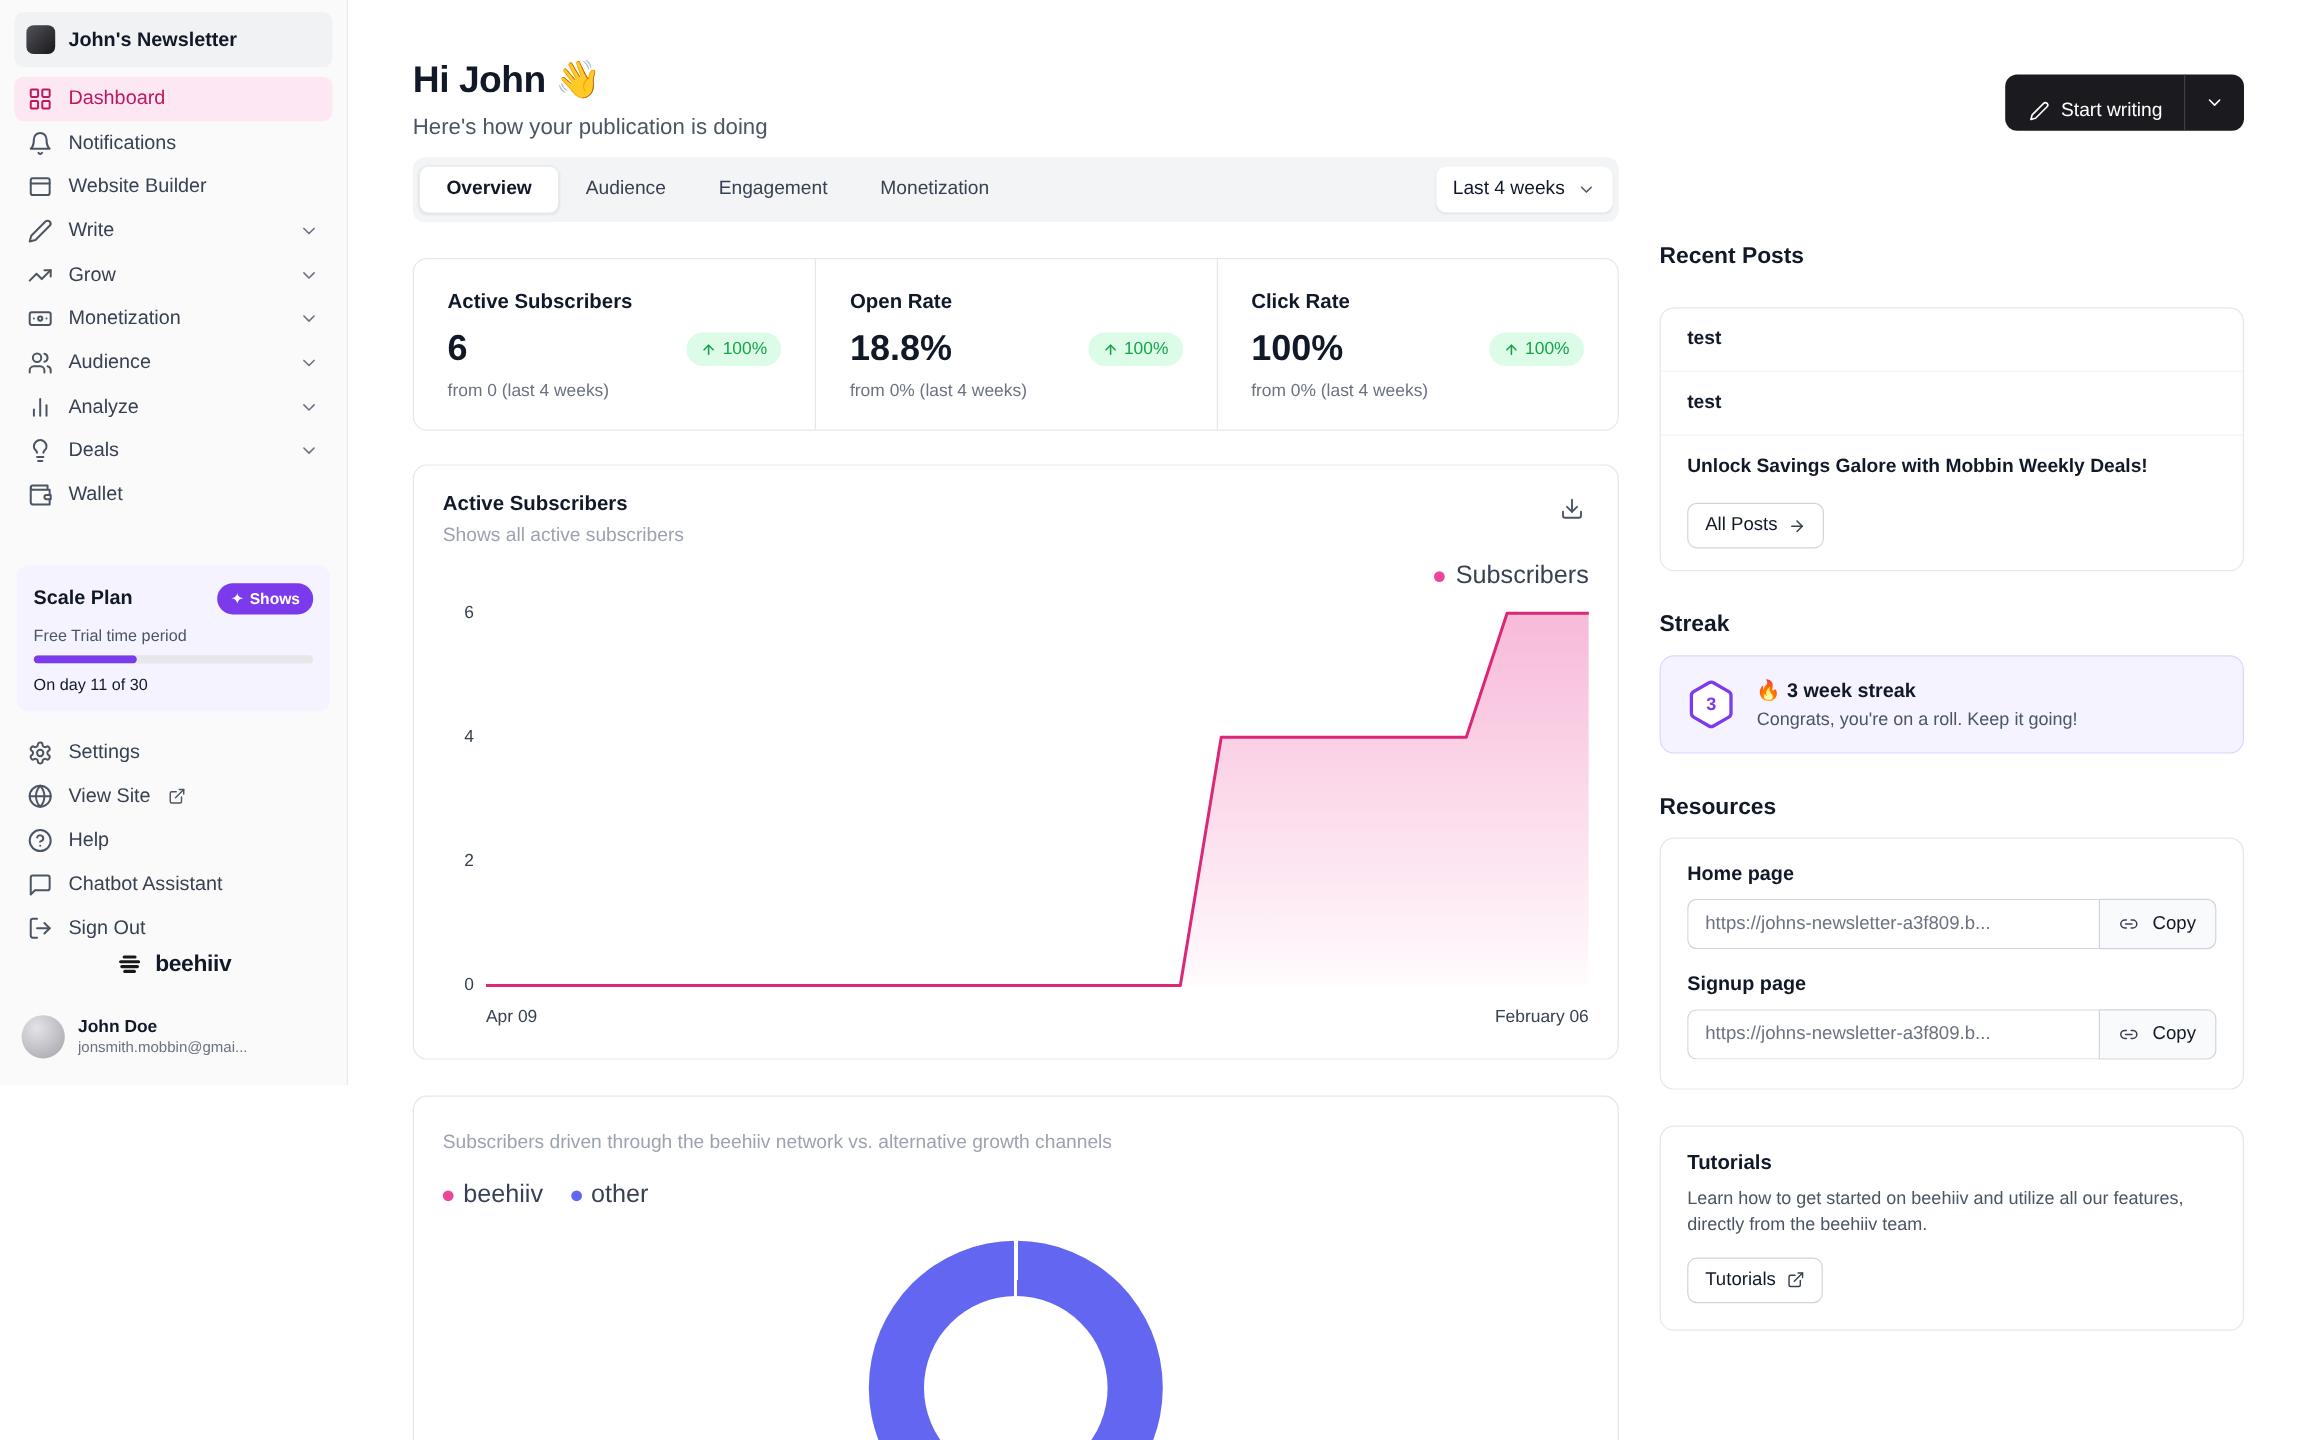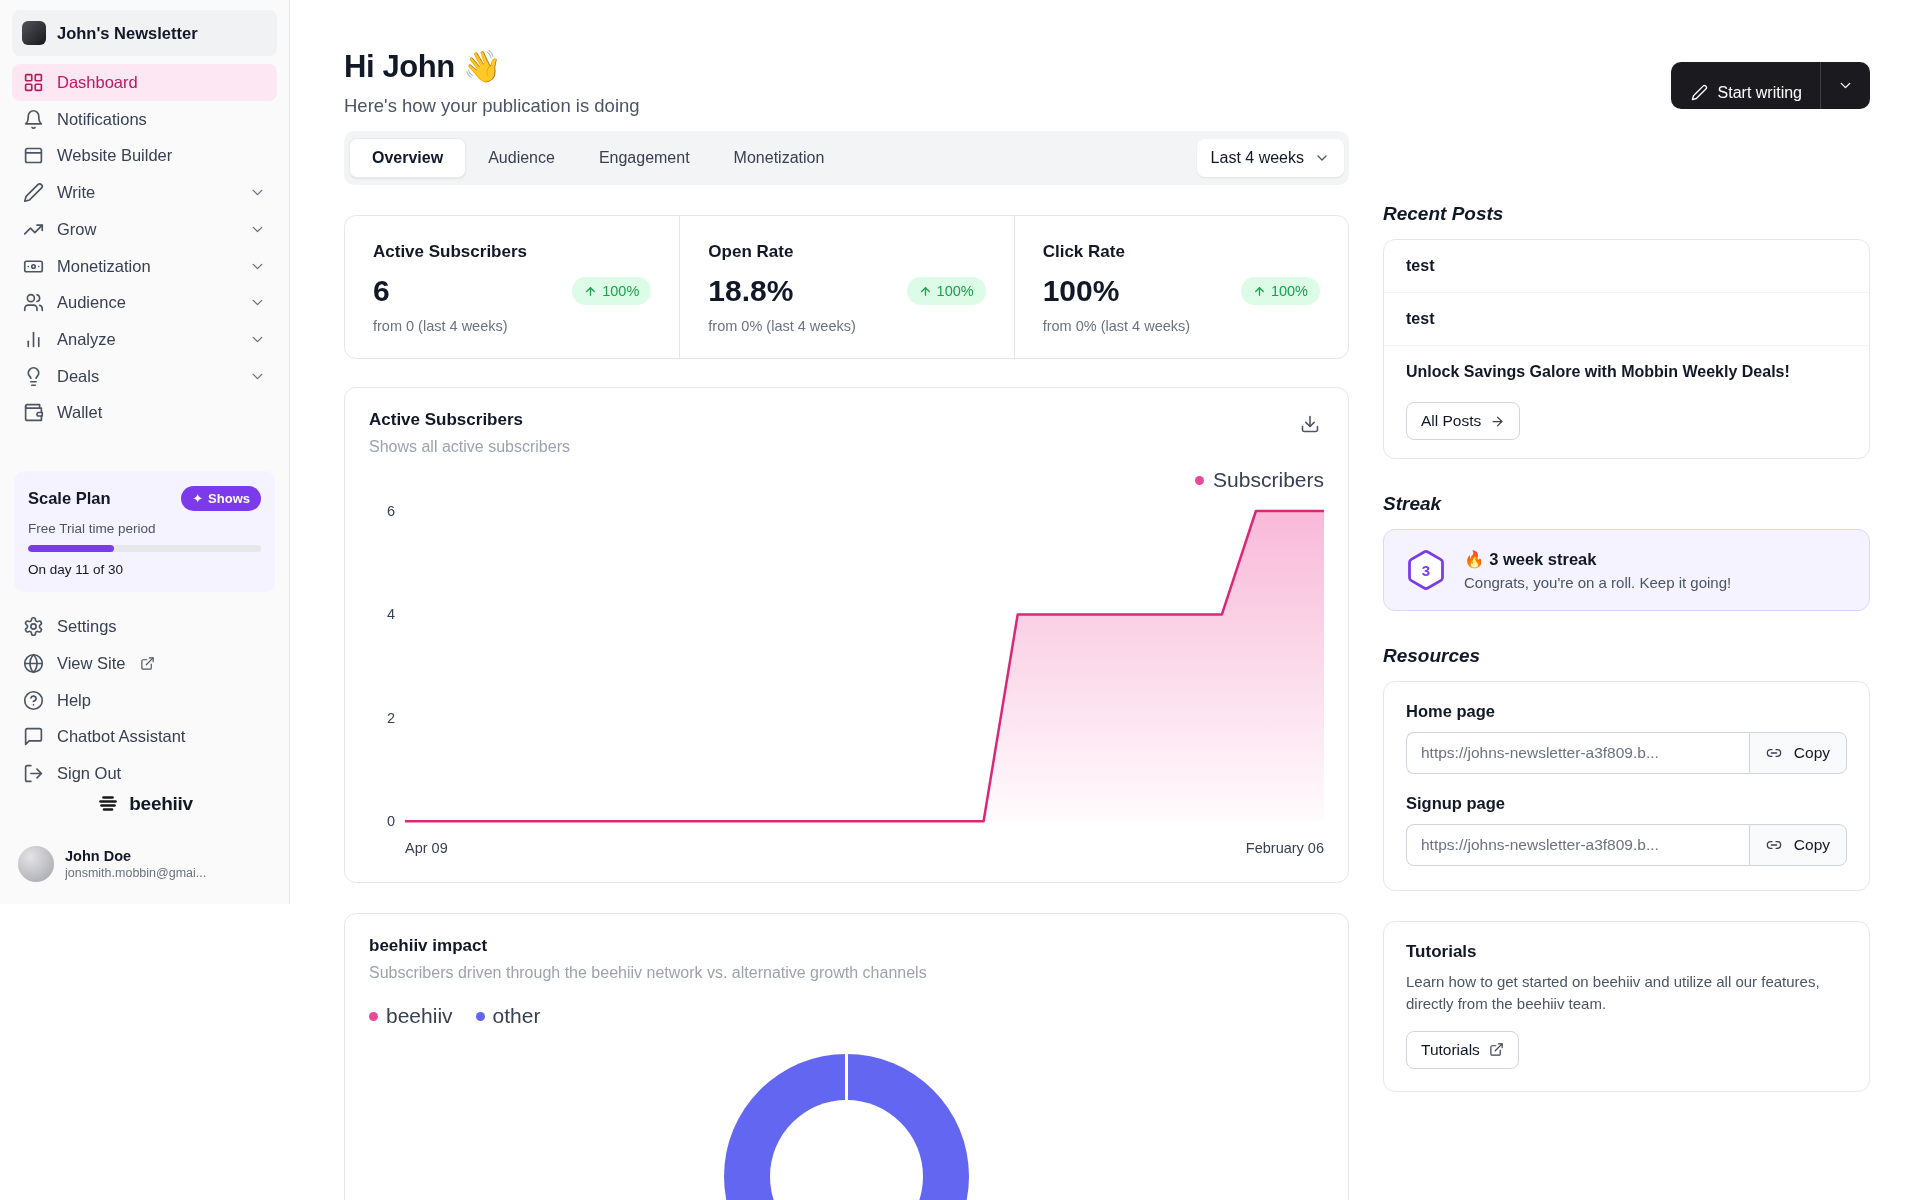--- a/index.html
+++ b/index.html
@@ -123,22 +123,22 @@
   .y-axis span { position: absolute; right: 10px; transform: translateY(-50%); font-size: 14.5px; color: #374151; }
   .plot-area { flex: 1; height: 330px; }
   .x-labels { display: flex; justify-content: space-between; margin-left: 36px; margin-top: 10px; font-size: 14.5px; color: #374151; }
 
   .impact-card { margin-top: 30px; padding: 22px 24px 40px; }
   .donut-wrap { display: flex; justify-content: center; margin-top: 26px; }
   .donut { position: relative; width: 245px; height: 245px; border-radius: 50%; background: #6366f1; }
   .donut-hole { position: absolute; inset: 46px; border-radius: 50%; background: #ffffff; }
 
   
-  .section-heading { font-size: 19px; font-weight: 700; font-style: italic; }
-  .posts-card { margin-top: 14px; }
+  .section-heading { font-size: 19px; font-weight: 700; }
+  .posts-card { margin-top: 31px; }
   .post-row { padding: 17px 22px; font-size: 16px; font-weight: 600; border-bottom: 1px solid #f3f4f6; cursor: pointer; }
   .post-row:nth-of-type(3) { border-bottom: none; }
   .posts-footer { padding: 4px 22px 18px; }
   .outline-btn {
     display: inline-flex; align-items: center; gap: 9px;
     border: 1px solid #d1d5db; border-radius: 8px; background: #ffffff;
     padding: 9px 14px; font-size: 15.5px; font-weight: 500; color: #111827;
     cursor: pointer; font-family: inherit;
   }
   .outline-btn svg { width: 15px; height: 15px; color: #374151; }
@@ -478,21 +478,20 @@
             <polyline points="0.0,292.0 629.6,292.0 666.7,104.0 888.9,104.0 925.9,10.0 1000.0,10.0" fill="none" stroke="#db2777" stroke-width="2.5" vector-effect="non-scaling-stroke" stroke-linejoin="round" stroke-linecap="round"></polyline>
           </svg>
         </div>
         <div class="x-labels">
           <span>Apr 09</span>
           <span>February 06</span>
         </div>
       </div>
 
       <div class="card impact-card">
-        <div class="card-title">beehiiv impact</div>
         <div class="card-sub">Subscribers driven through the beehiiv network vs. alternative growth channels</div>
         <div class="legend-row left">
           <span class="legend-item">
             <span class="dot dot-pink"></span>
             <span>beehiiv</span>
           </span>
           <span class="legend-item">
             <span class="dot dot-indigo"></span>
             <span>other</span>
           </span>

